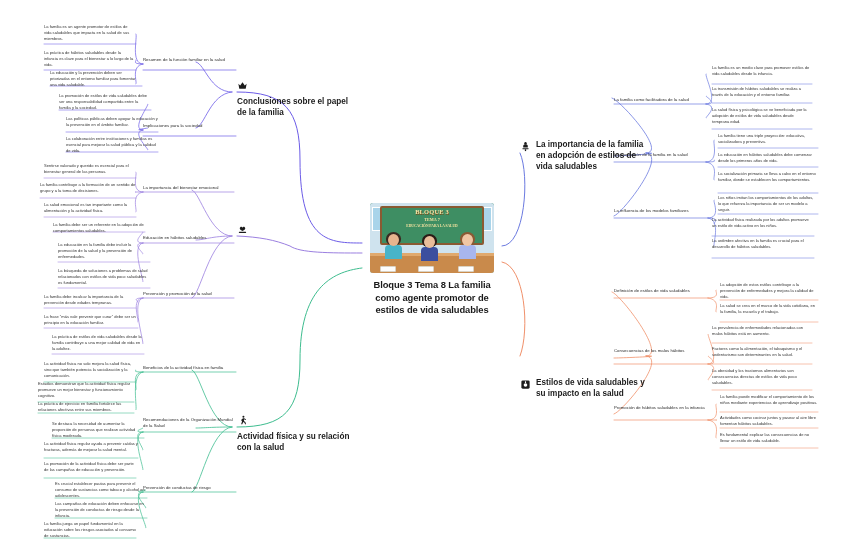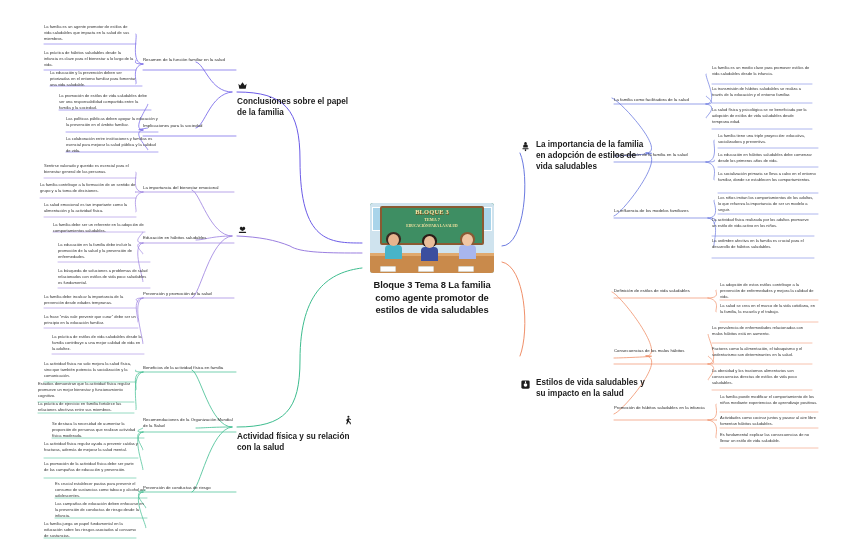--- a/index.html
+++ b/index.html
@@ -295,21 +295,21 @@
 
   <div class="main-branch left" style="left:237px; top:222px;">
     <span class="mb-icon">
       <svg viewBox="0 0 24 24" width="11" height="11">
           <path d="M12 8c-1-3-6-2-6 2 0 3 6 5 6 5s6-2 6-5c0-4-5-5-6-2z" fill="#1c1c1c"></path>
           <rect x="4" y="17" width="16" height="2.4" rx="1.2" fill="#1c1c1c"></rect>
         </svg>
     </span>
   </div>
 
-  <div class="main-branch left" style="left:237px; top:413px;align-items:flex-end;">
+  <div class="main-branch left" style="left:237px; top:413px;">
     <span class="mb-icon">
       <svg viewBox="0 0 24 24" width="11" height="11">
           <circle cx="14" cy="4" r="2.2" fill="#1c1c1c"></circle>
           <path d="M13 7l-4 4 2 3-2 6h2.5l2-5 3 2 1 3h2.2l-1.5-4.5-3.2-2.3L16 9.5 19 11l.8-2-4.4-2z" fill="#1c1c1c"></path>
         </svg>
     </span>
     <span class="mb-label">Actividad física y su relación con la salud</span>
   </div>
 
   <div class="main-branch right" style="left:520px; top:139px;">

